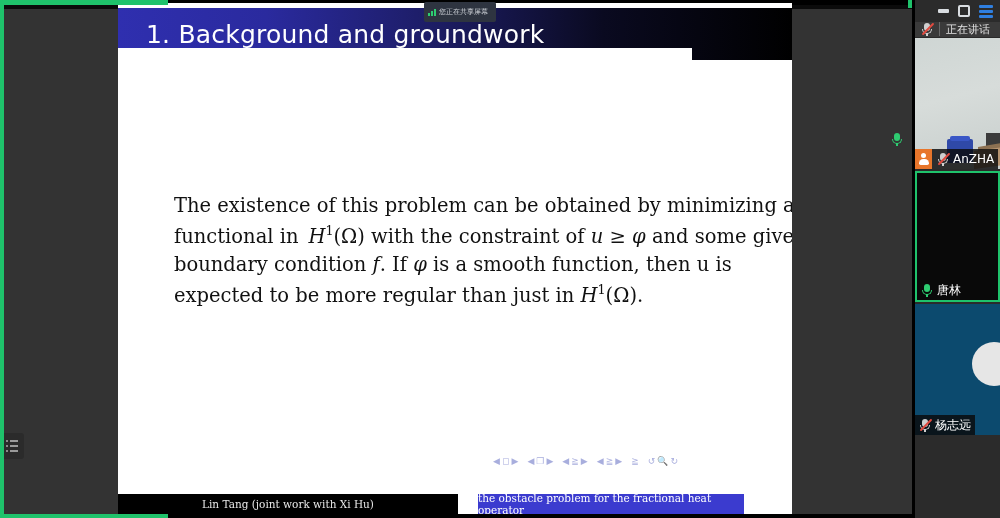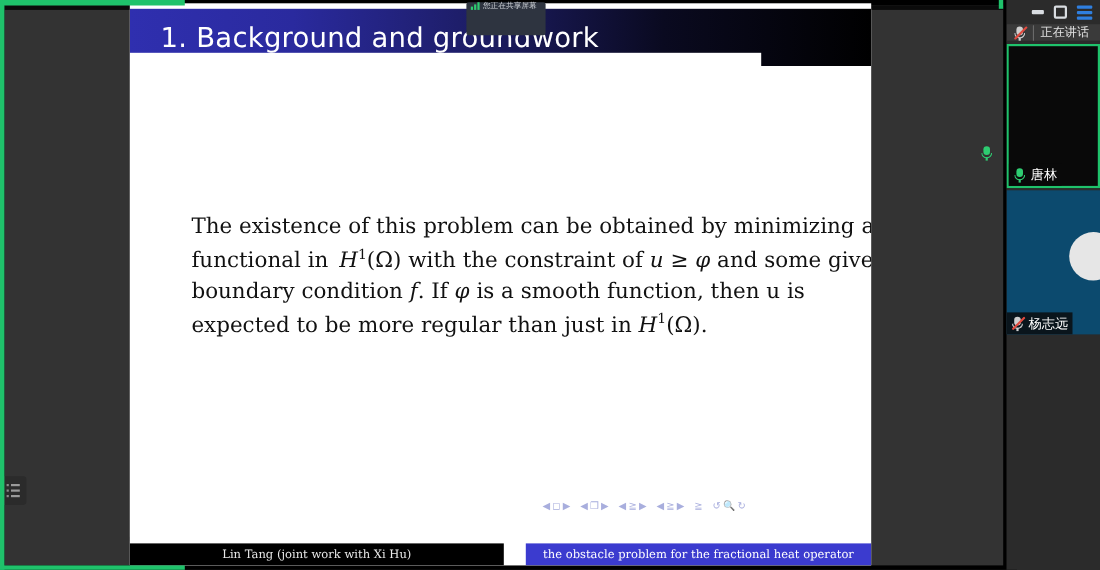--- a/index.html
+++ b/index.html
@@ -28,23 +28,23 @@
     background:#2b2b2b;border-radius:3px;z-index:25;
     display:flex;align-items:center;justify-content:center;
   }
   .lw-lines{display:flex;flex-direction:column;gap:3px;}
   .lw-row{display:flex;align-items:center;gap:2px;}
   .lw-dot{width:2px;height:2px;background:#8a8a8a;}
   .lw-bar{width:8px;height:2px;background:#9a9a9a;}
 
   
   .share-badge{
-    position:absolute;left:424px;top:2px;width:72px;height:30px;
+    position:absolute;left:424px;top:2px;width:72px;height:20px;
     background:#2e3440;border-radius:2px;z-index:45;
-    display:flex;align-items:flex-start;gap:3px;padding:0 4px;box-sizing:border-box;
+    display:flex;align-items:center;gap:3px;padding:0 4px;box-sizing:border-box;
   }
   .signal{display:flex;align-items:flex-end;gap:1px;height:7px;}
   .signal i{display:block;width:2px;background:#2ecc71;}
   .signal i:nth-child(1){height:3px;}
   .signal i:nth-child(2){height:5px;}
   .signal i:nth-child(3){height:7px;}
   .share-badge-text{
     font-size:7px;color:#cfd3d8;white-space:nowrap;
     font-family:"DejaVu Sans",sans-serif;line-height:1;
   }
@@ -82,21 +82,21 @@
     position:absolute;right:14px;bottom:22px;
     display:flex;align-items:center;gap:9px;
     color:#9aa0d8;font-size:10px;opacity:.85;
     font-family:"DejaVu Sans",sans-serif;
   }
   .navgrp{display:flex;align-items:center;gap:2px;}
   .navgrp span{font-size:9px;}
 
   
   .slide-footer{
-    position:absolute;left:0;bottom:0;width:674px;height:20px;display:flex;
+    position:absolute;left:0;bottom:0;width:626px;height:20px;display:flex;
   }
   .foot-left{
     flex:0 0 340px;background:#000;color:#e9e9e9;
     display:flex;align-items:center;justify-content:center;
     font-size:10.5px;font-family:"DejaVu Serif",serif;
   }
   .foot-right{
     flex:1;background:#3b3bcf;color:#ffffff;
     display:flex;align-items:center;justify-content:center;
     font-size:10.5px;font-family:"DejaVu Serif",serif;margin-left:20px;
@@ -112,21 +112,21 @@
     height:22px;background:#2b2b2b;display:flex;align-items:center;
     justify-content:flex-end;gap:9px;padding-right:7px;box-sizing:border-box;
   }
   .wc{display:flex;align-items:center;justify-content:center;cursor:default;}
   .wc-min{width:11px;height:4px;background:#d9dde1;border-radius:1px;}
   .wc-max{width:12px;height:12px;border:2px solid #d9dde1;border-radius:2px;box-sizing:border-box;}
   .wc-menu{display:flex;flex-direction:column;gap:2px;}
   .wc-menu i{display:block;width:14px;height:3px;background:#2f7fe0;border-radius:1px;}
 
   .panel-speaking{
-    height:16px;background:#3a3a3a;display:flex;align-items:center;gap:6px;padding-left:6px;
+    height:16px;background:#3a3a3a;display:flex;align-items:flex-start;gap:6px;padding-left:6px;
     box-sizing:border-box;border-bottom:1px solid #2a2a2a;
   }
   .divider-v{width:1px;height:14px;background:#6a6a6a;}
   .speaking-text{
     color:#e4e4e4;font-size:11px;white-space:nowrap;
     font-family:"DejaVu Sans",sans-serif;
   }
 
   
   .mic{position:relative;width:12px;height:14px;flex:0 0 12px;}
@@ -310,20 +310,41 @@
       <span class="mic">
         <span class="cap"></span>
           <span class="arc"></span>
           <span class="stem"></span>
           <span class="slash"></span>
       </span>
       <span class="divider-v"></span>
       <span class="speaking-text">正在讲话</span>
     </div>
 
+    <div class="tile tile-1">
+      <span class="cam-dark"></span>
+      <span class="cam-carton2"></span>
+      <span class="cam-carton"></span>
+      <span class="cam-box"></span>
+      <div class="namebar">
+        <span class="host-chip">
+          <span class="person">
+              <span class="head"></span>
+              <span class="body"></span>
+            </span>
+        </span>
+        <span class="mic">
+          <span class="cap"></span>
+            <span class="arc"></span>
+            <span class="stem"></span>
+            <span class="slash"></span>
+        </span>
+        <span class="nm">AnZHA</span>
+      </div>
+    </div>
 
     <div class="tile-sep"></div>
 
     <div class="tile tile-2">
       <div class="namebar">
         <span class="mic on">
           <span class="cap"></span>
             <span class="arc"></span>
             <span class="stem"></span>
         </span>

